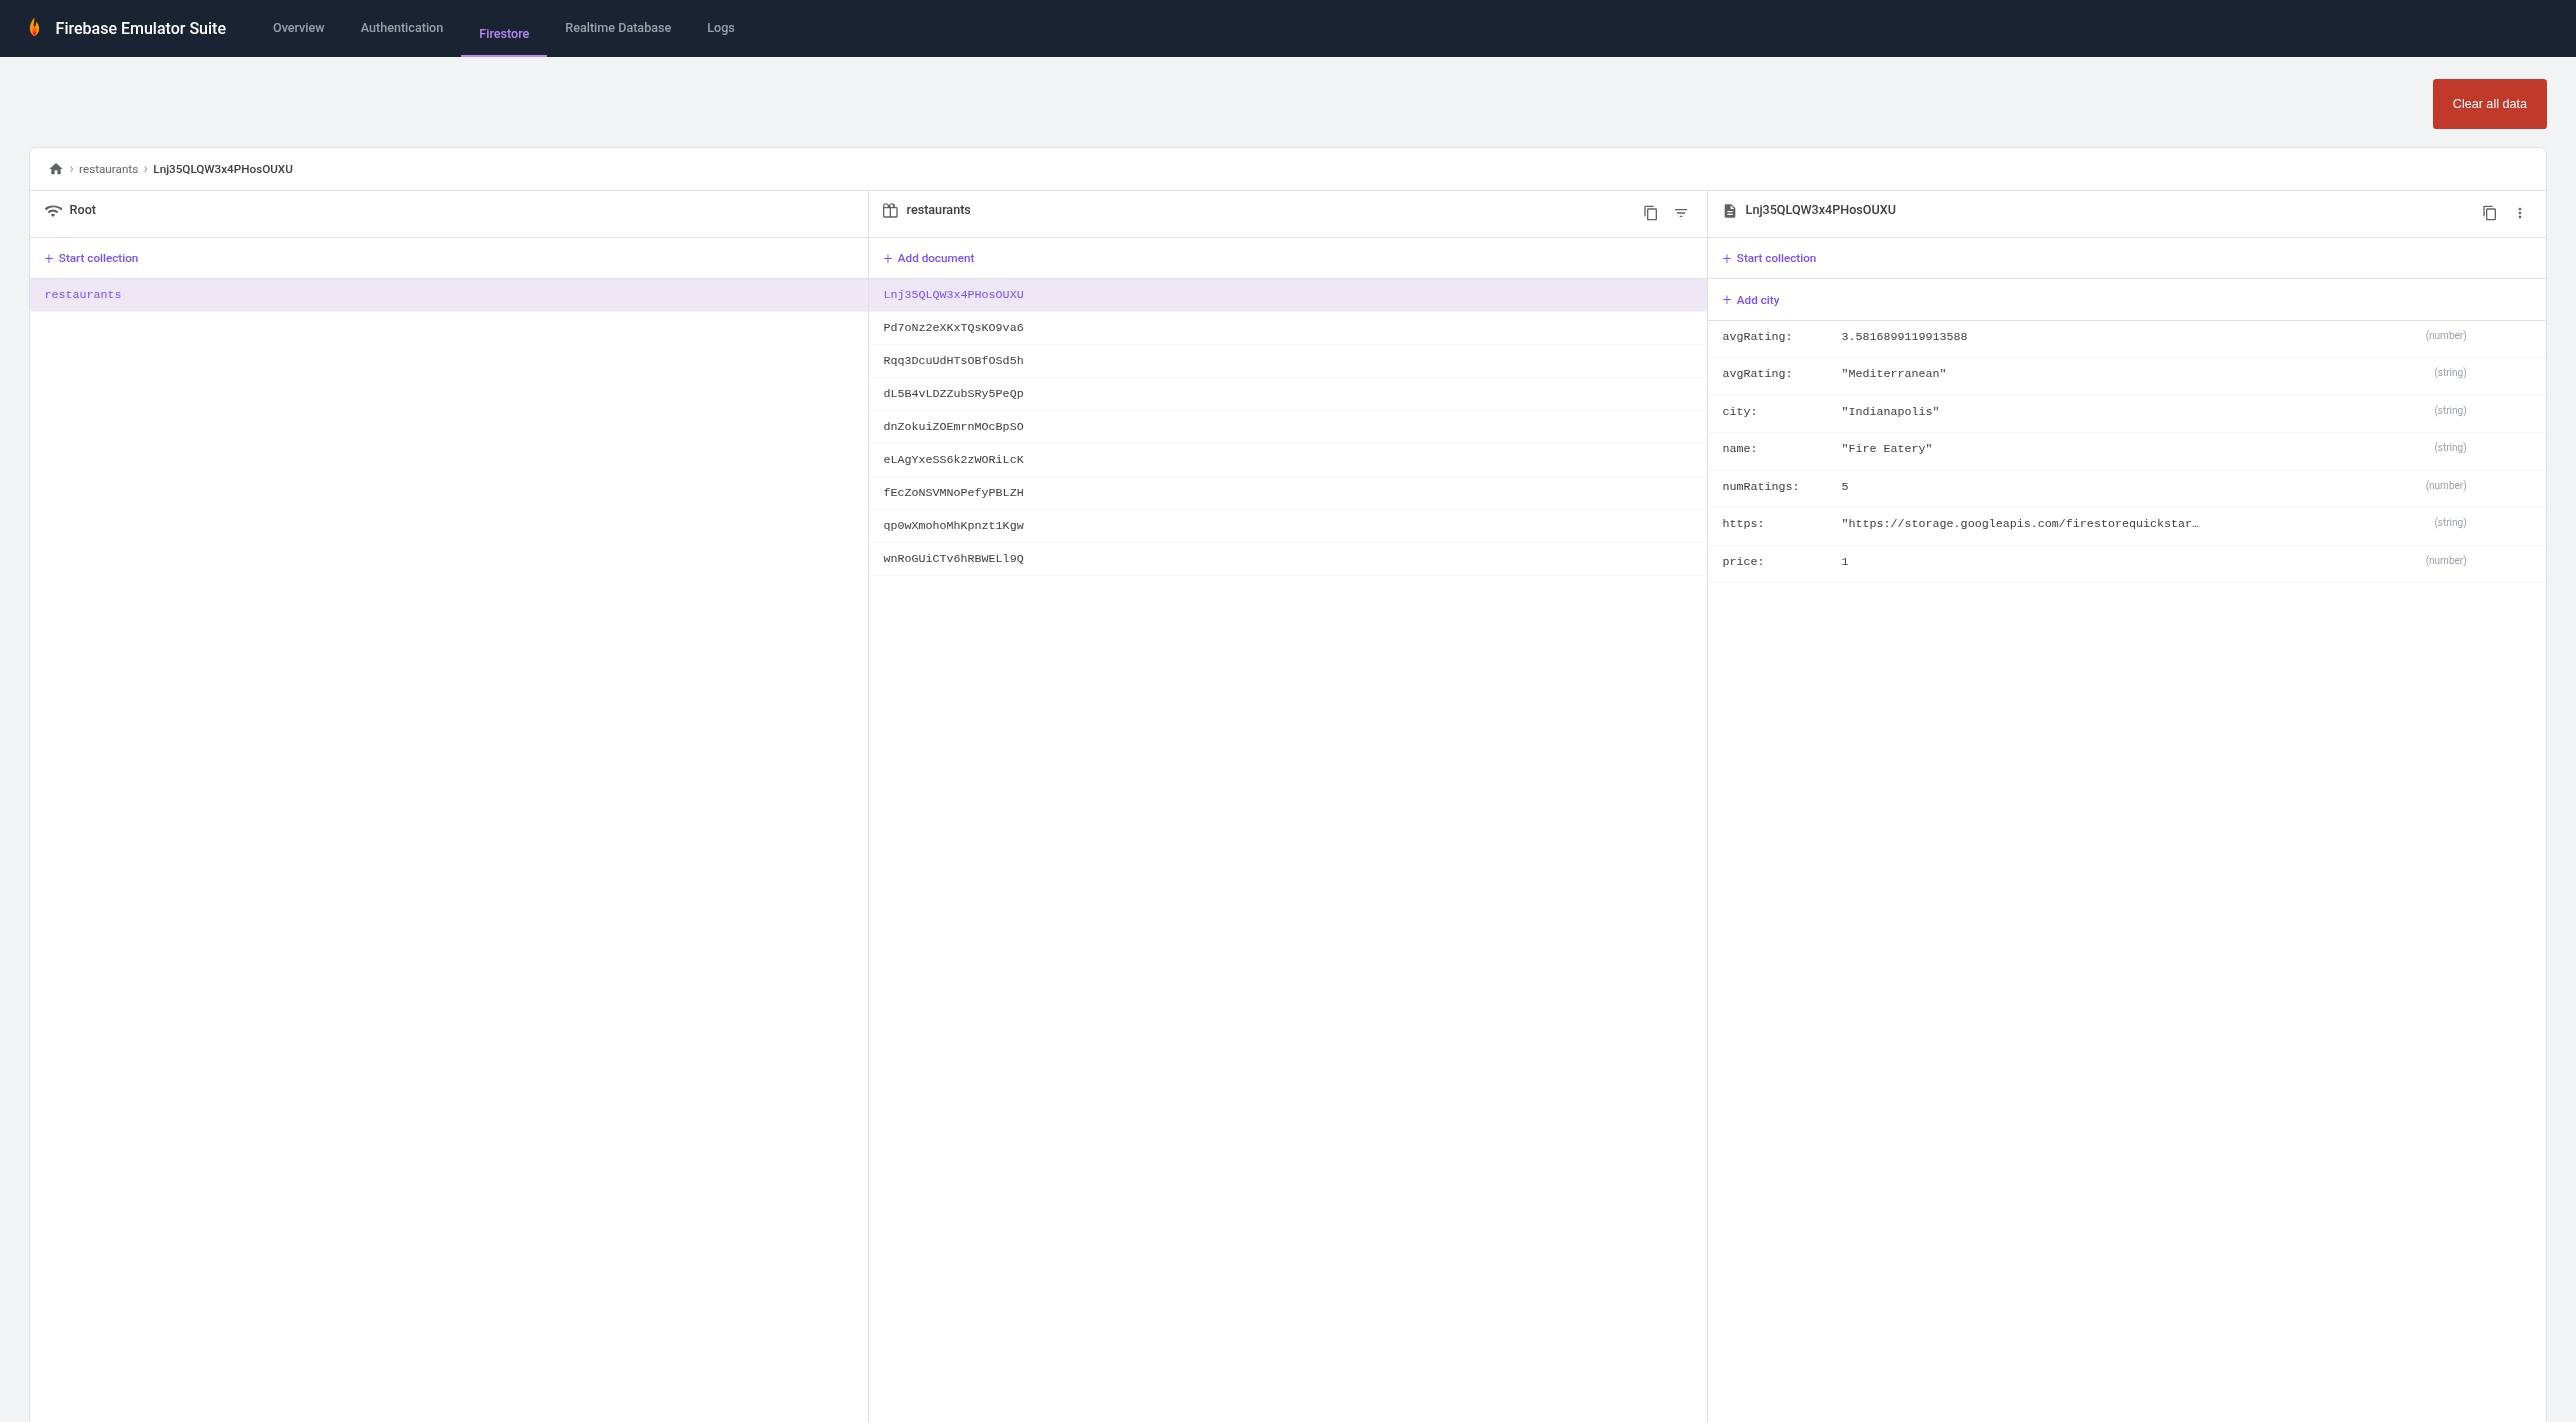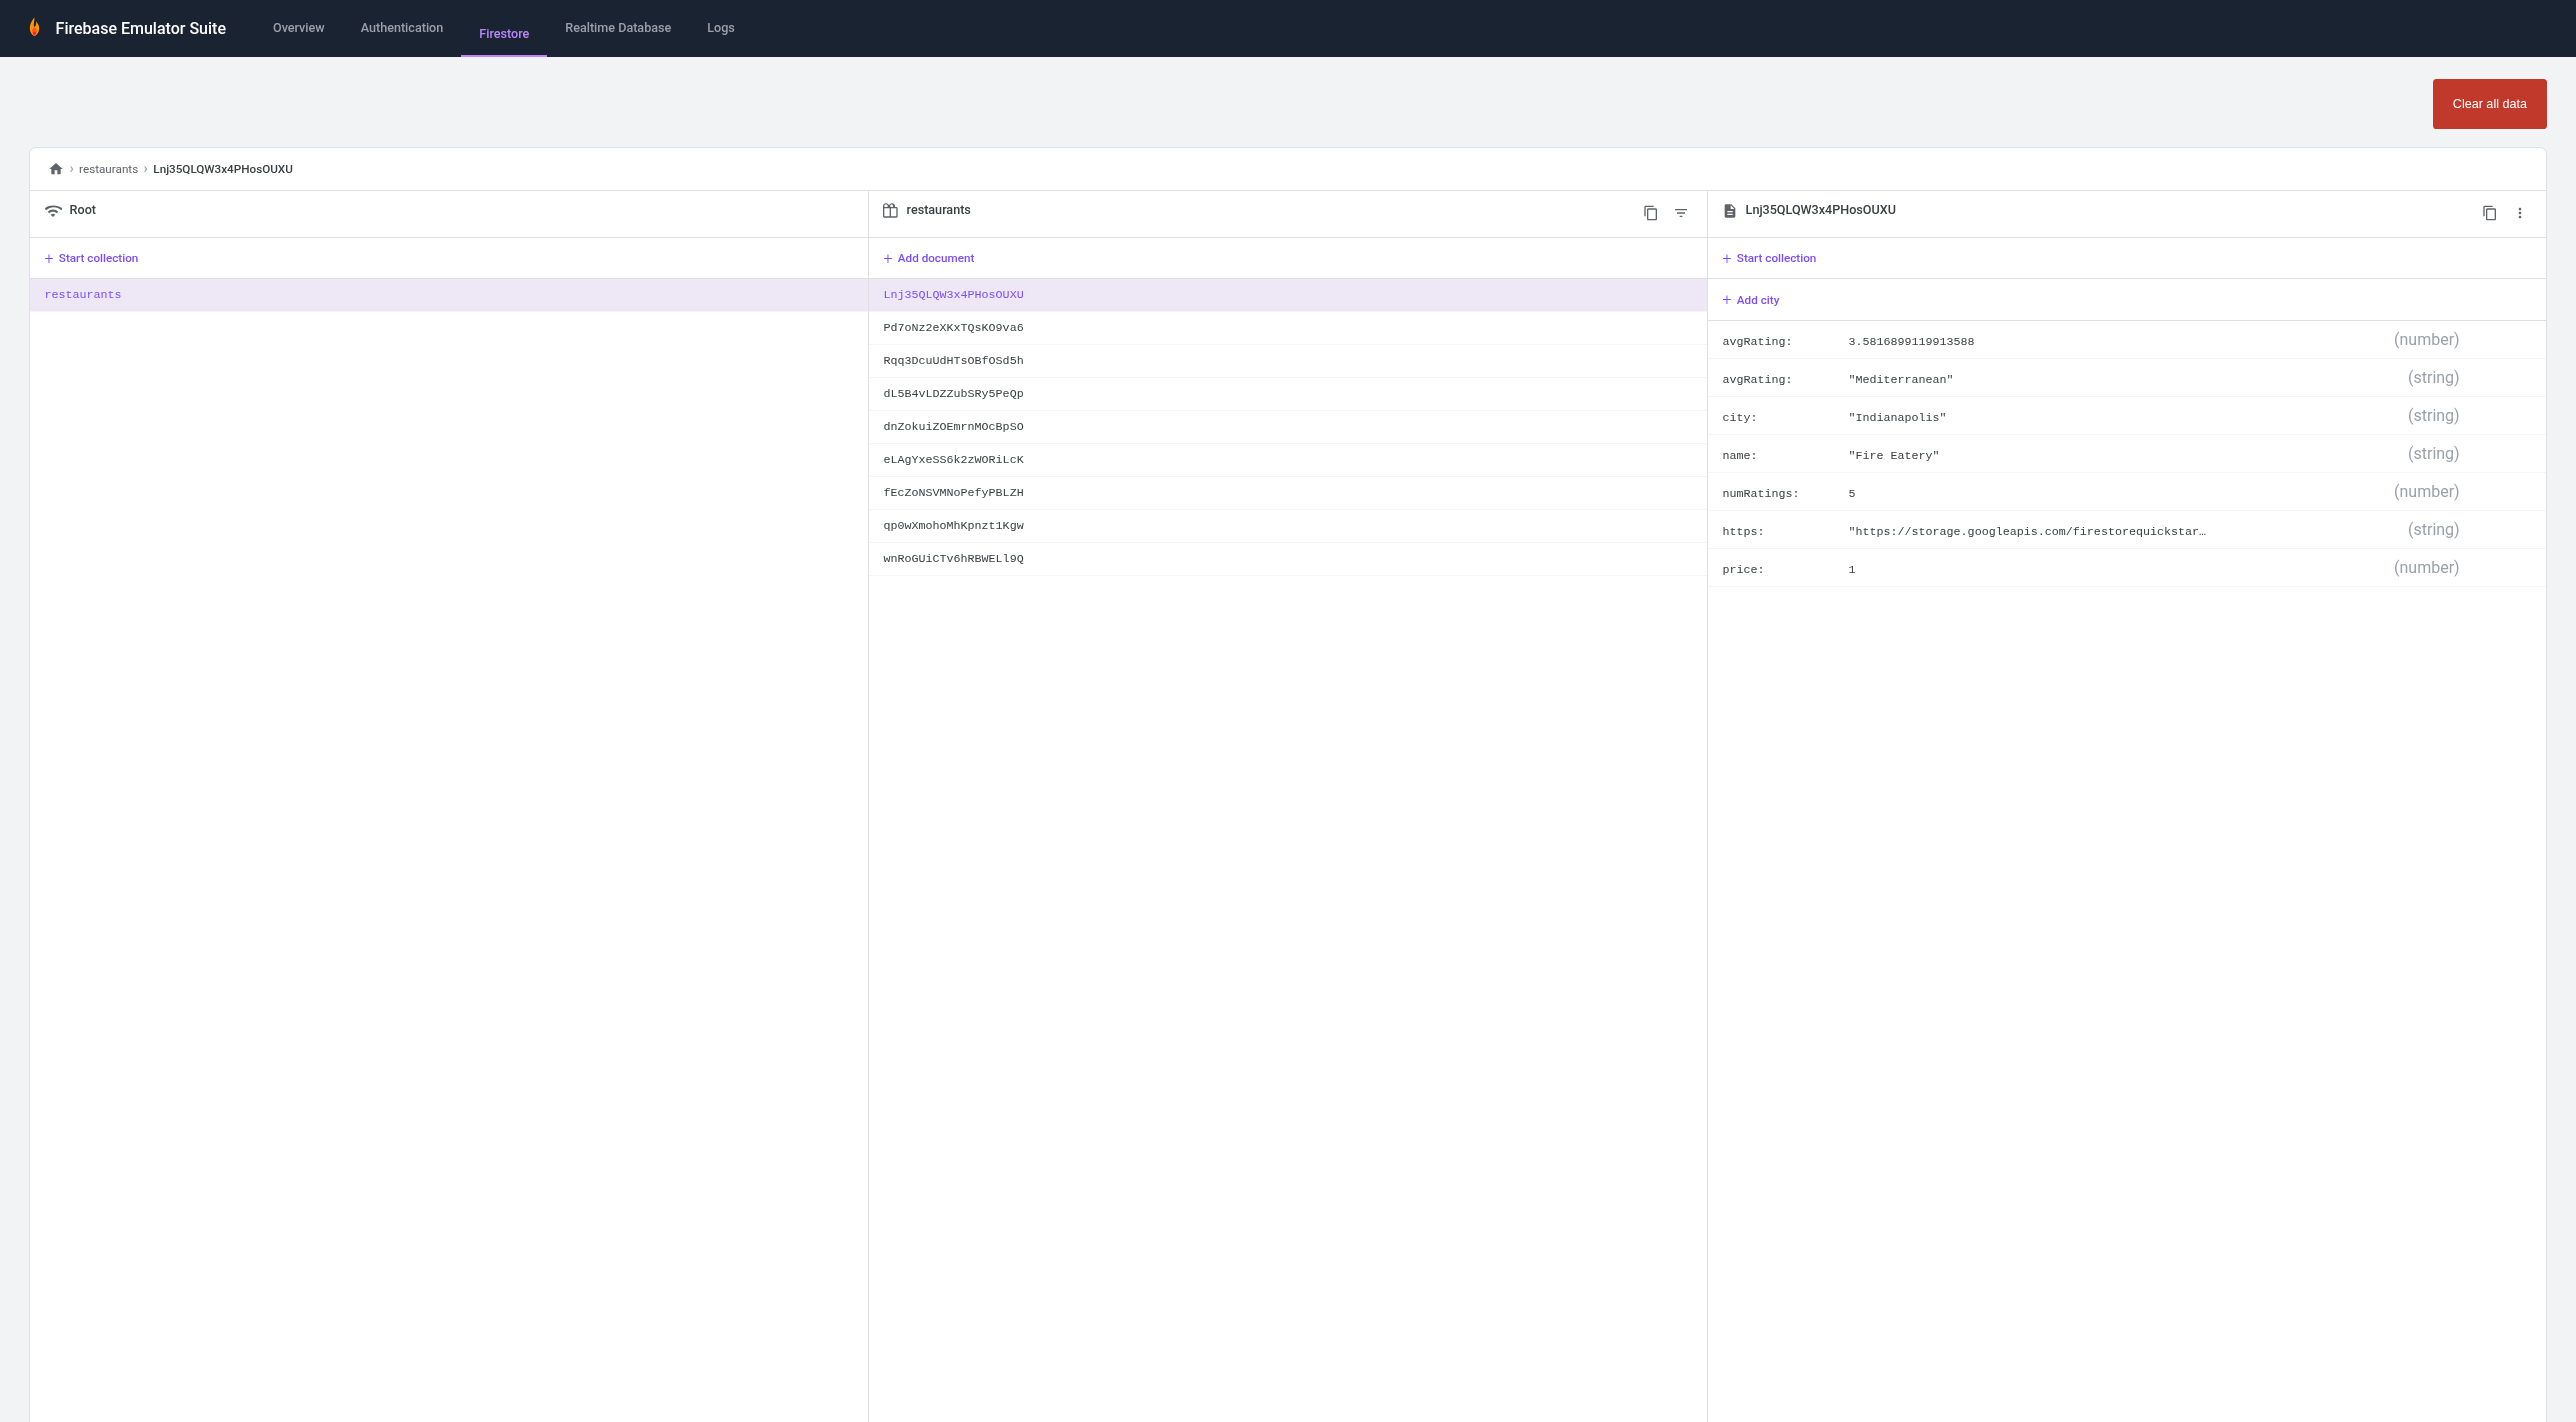--- a/index.html
+++ b/index.html
@@ -197,39 +197,39 @@
     }
 
     
     .fields-list {
       flex: 1;
       overflow-y: auto;
       padding: 0;
     }
     .field-row {
       display: flex;
-      align-items: flex-end;
+      align-items: flex-start;
       padding: 9px 14.4px;
       border-bottom: 0.9px solid #f5f5f5;
-      gap: 18px;
+      gap: 11px;
       font-size: 11.7px;
     }
     .field-key {
       font-family: 'Courier New', monospace;
       color: #3c4043;
       min-width: 108px;
     }
     .field-value {
       font-family: 'Courier New', monospace;
       color: #3c4043;
       flex: 1;
     }
     .field-type {
       color: #9aa0aa;
-      font-size: 16px;
+      font-size: 10px;
       margin-left: auto;
       margin-right: 7.2px;
     }
     .field-actions {
       display: flex;
       gap: 3.6px;
       opacity: 0;
       transition: opacity 0.2s;
     }
     .field-action-btn {

